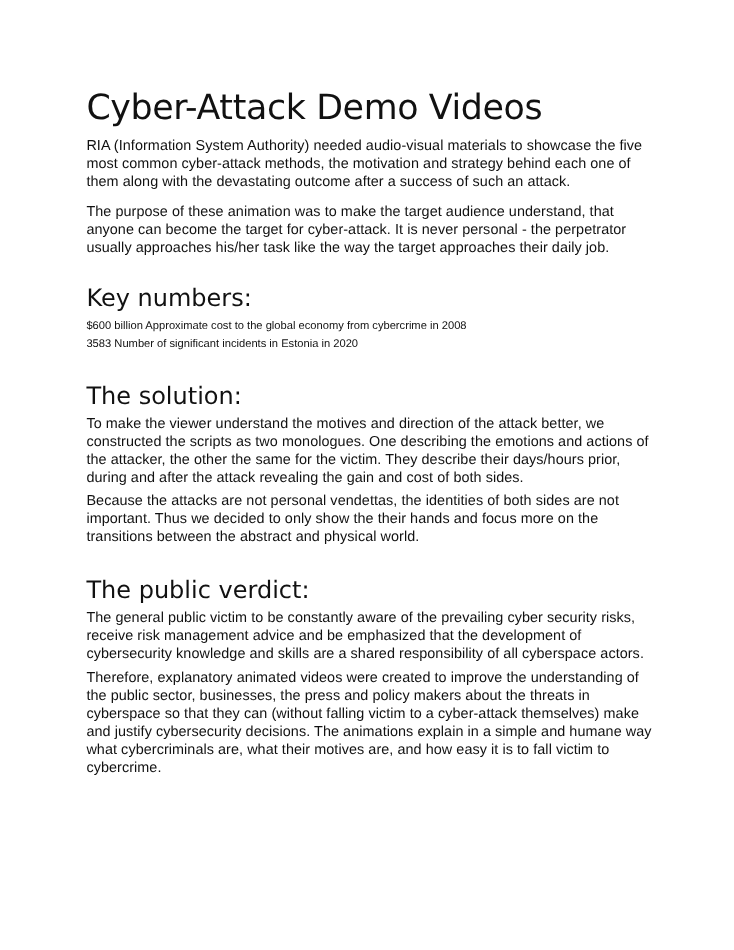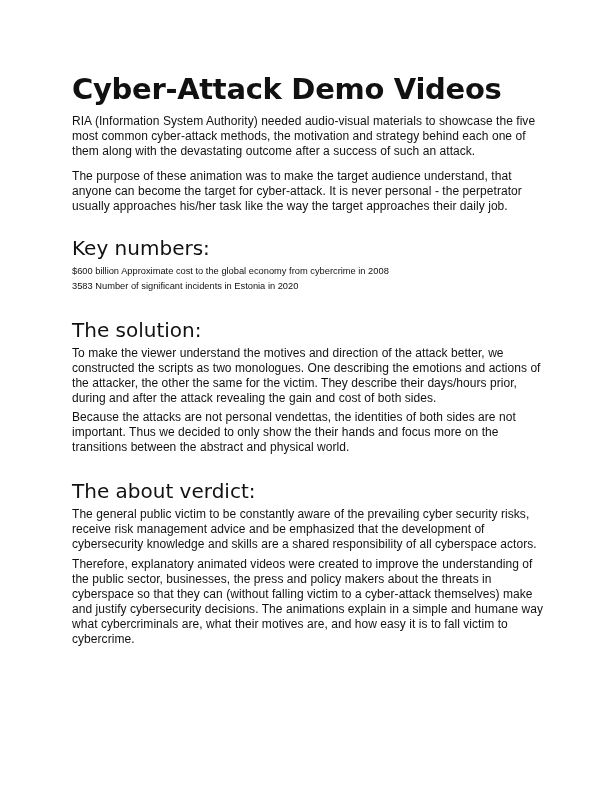--- a/index.html
+++ b/index.html
@@ -1,20 +1,20 @@
 <!DOCTYPE html>
 <html><head>
   <meta charset="utf-8">
   <style>
     html, body { margin: 0; padding: 0; background: #ffffff; }
     body { width: 612px; height: 792px; position: relative; overflow: hidden; }
     .page { position: absolute; left: 72px; top: 0; width: 472px; color: #111; }
     .title {
       position: absolute; top: 72px; left: 0;
-      font-family: "DejaVu Sans", sans-serif; font-weight: 700;
+      font-family: "DejaVu Sans", sans-serif; font-weight: 400;
       font-size: 29px; letter-spacing: -0.3px; color: #111; white-space: nowrap; margin: 0;
     }
     .para {
       position: absolute; left: 0; width: 472px; margin: 0;
       font-family: "Liberation Sans", sans-serif; font-size: 12px; line-height: 15px;
       color: #111; letter-spacing: 0.05px;
     }
     .h2 {
       position: absolute; left: 0; margin: 0;
       font-family: "DejaVu Sans", sans-serif; font-weight: 400;
@@ -39,16 +39,16 @@
   </p>
   <p class="stat" style="top:279px">
     <b>3583</b>
     <span>Number of significant incidents in Estonia in 2020</span>
   </p>
 
   <h2 class="h2" style="top:318px">The solution:</h2>
   <p class="para" style="top:346px">To make the viewer understand the motives and direction of the attack better, we constructed the scripts as two monologues. One describing the emotions and actions of the attacker, the other the same for the victim. They describe their days/hours prior, during and after the attack revealing the gain and cost of both sides.</p>
   <p class="para" style="top:410px">Because the attacks are not personal vendettas, the identities of both sides are not important. Thus we decided to only show the their hands and focus more on the transitions between the abstract and physical world.</p>
 
-  <h2 class="h2" style="top:479px">The about verdict:</h2>
+  <h2 class="h2" style="top:479px">The public verdict:</h2>
   <p class="para" style="top:507px">The general public victim to be constantly aware of the prevailing cyber security risks, receive risk management advice and be emphasized that the development of cybersecurity knowledge and skills are a shared responsibility of all cyberspace actors.</p>
   <p class="para" style="top:557px">Therefore, explanatory animated videos were created to improve the understanding of the public sector, businesses, the press and policy makers about the threats in cyberspace so that they can (without falling victim to a cyber-attack themselves) make and justify cybersecurity decisions. The animations explain in a simple and humane way what cybercriminals are, what their motives are, and how easy it is to fall victim to cybercrime.</p>
 </div>
 
 </body></html>

